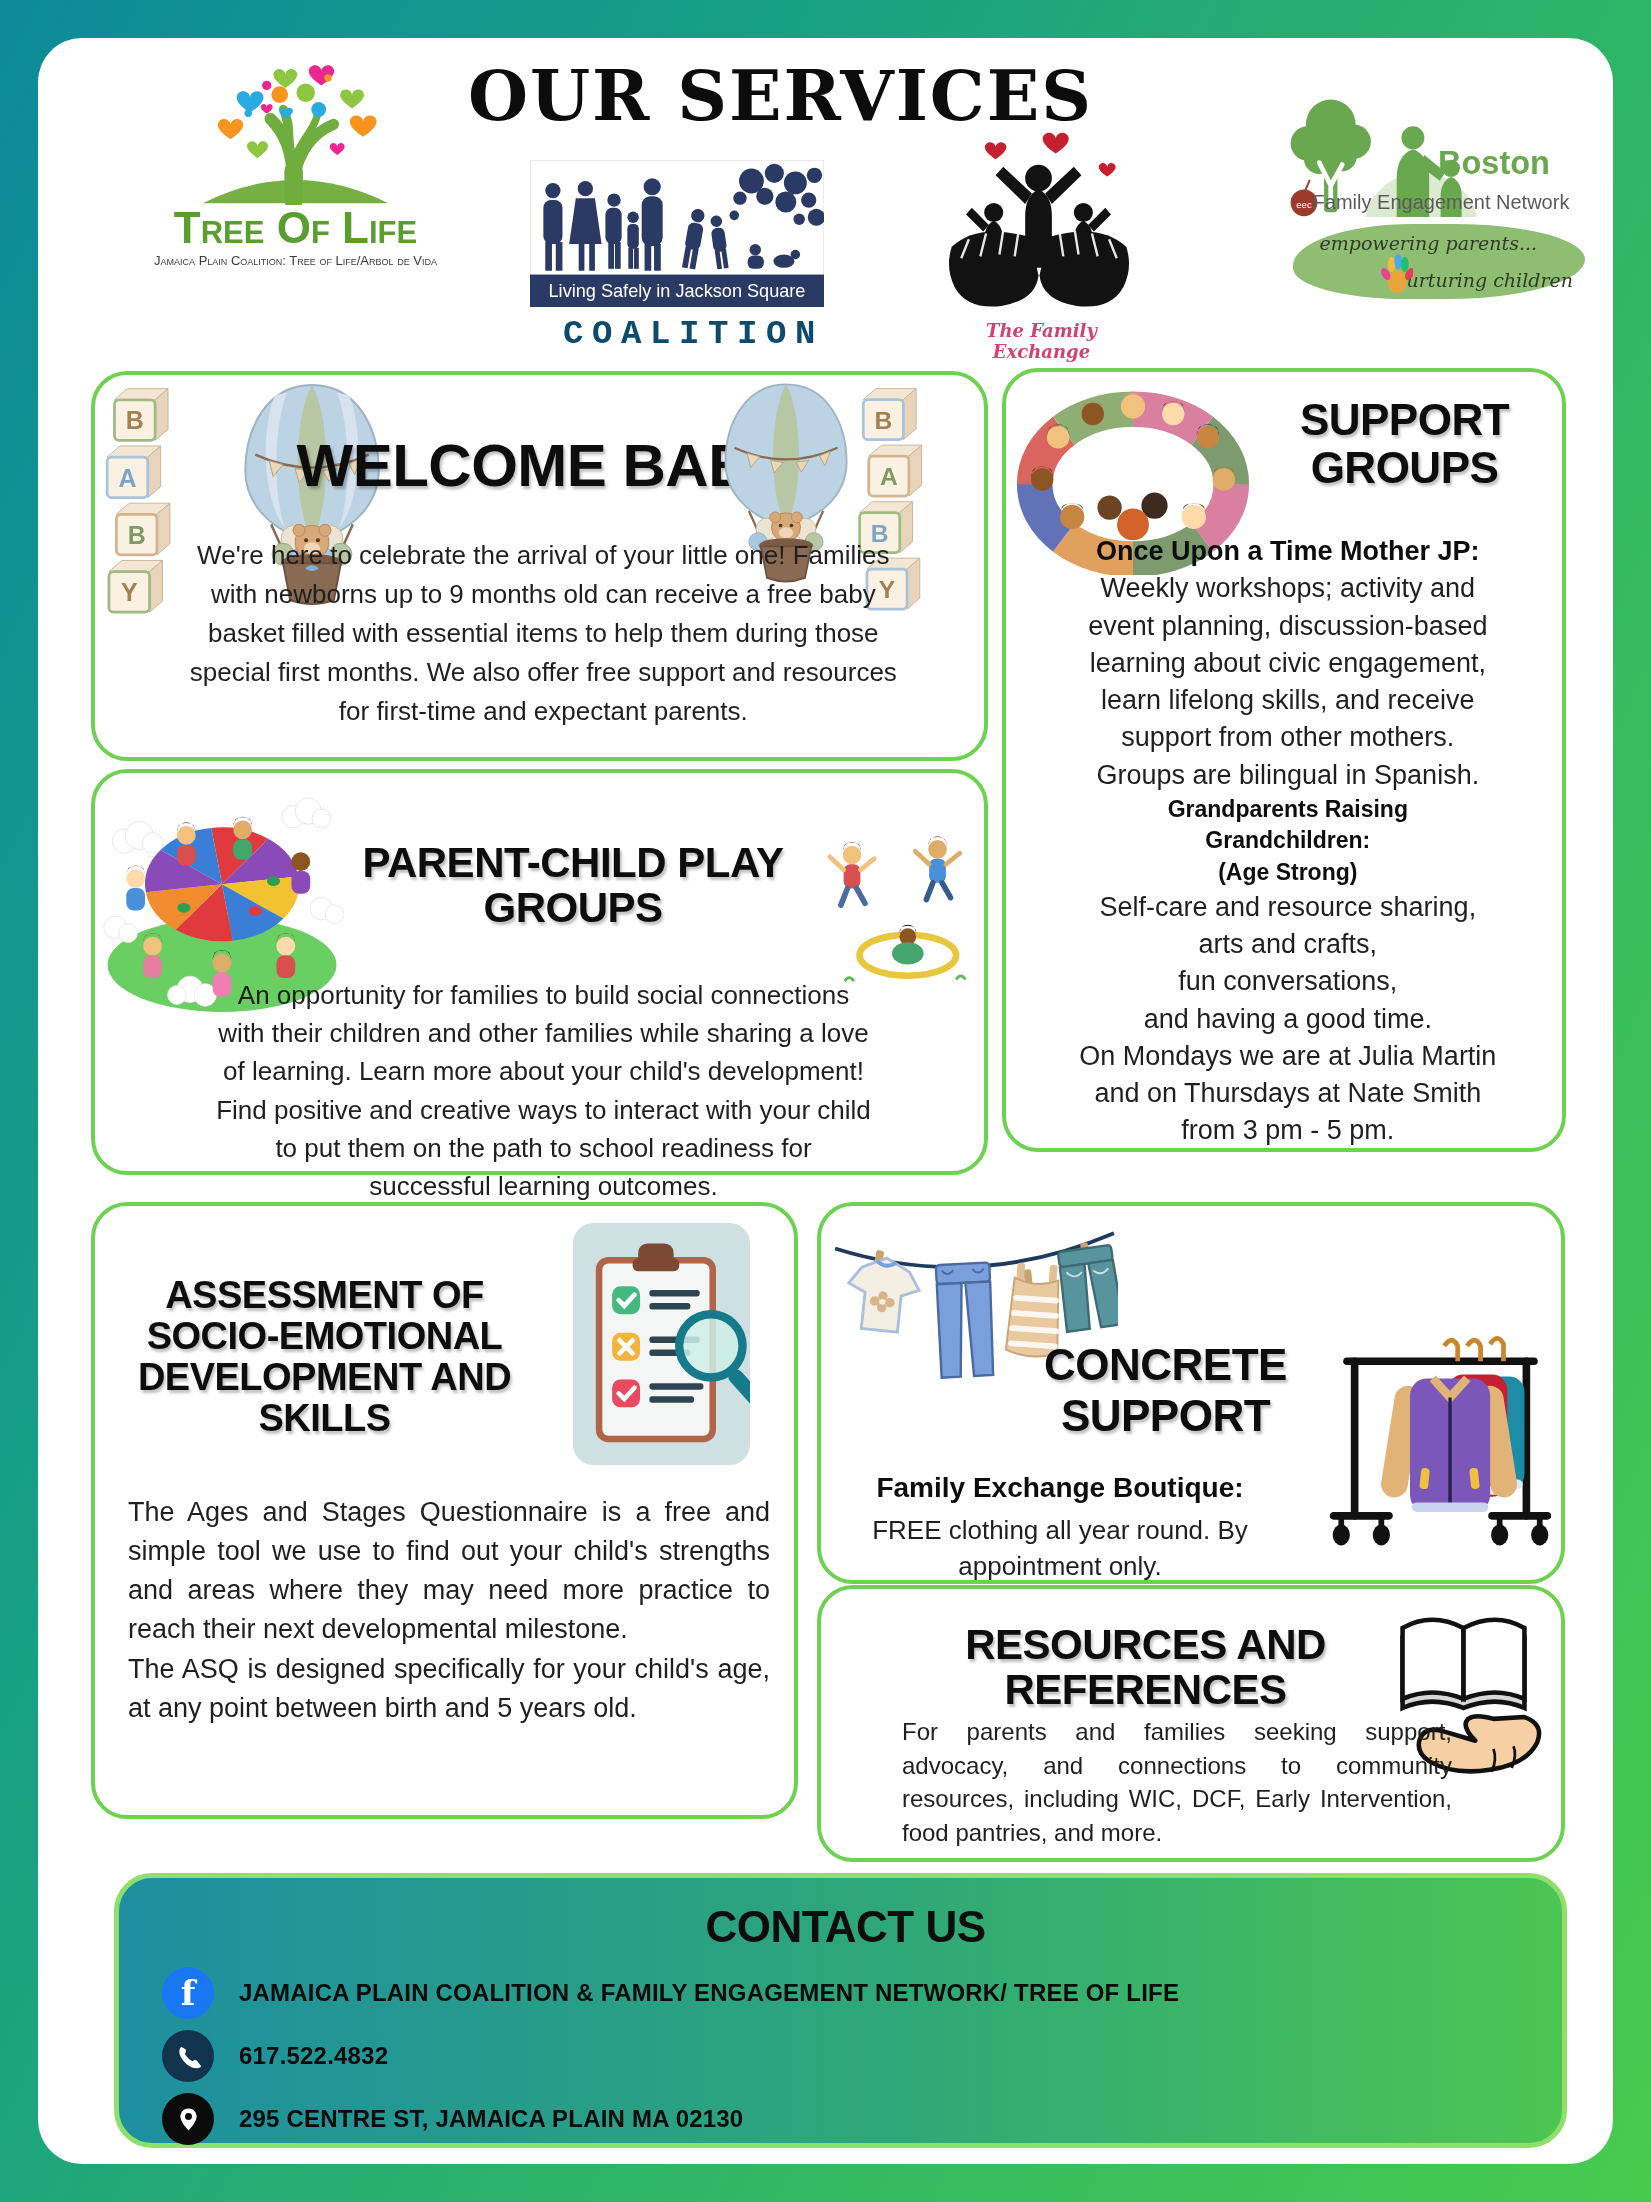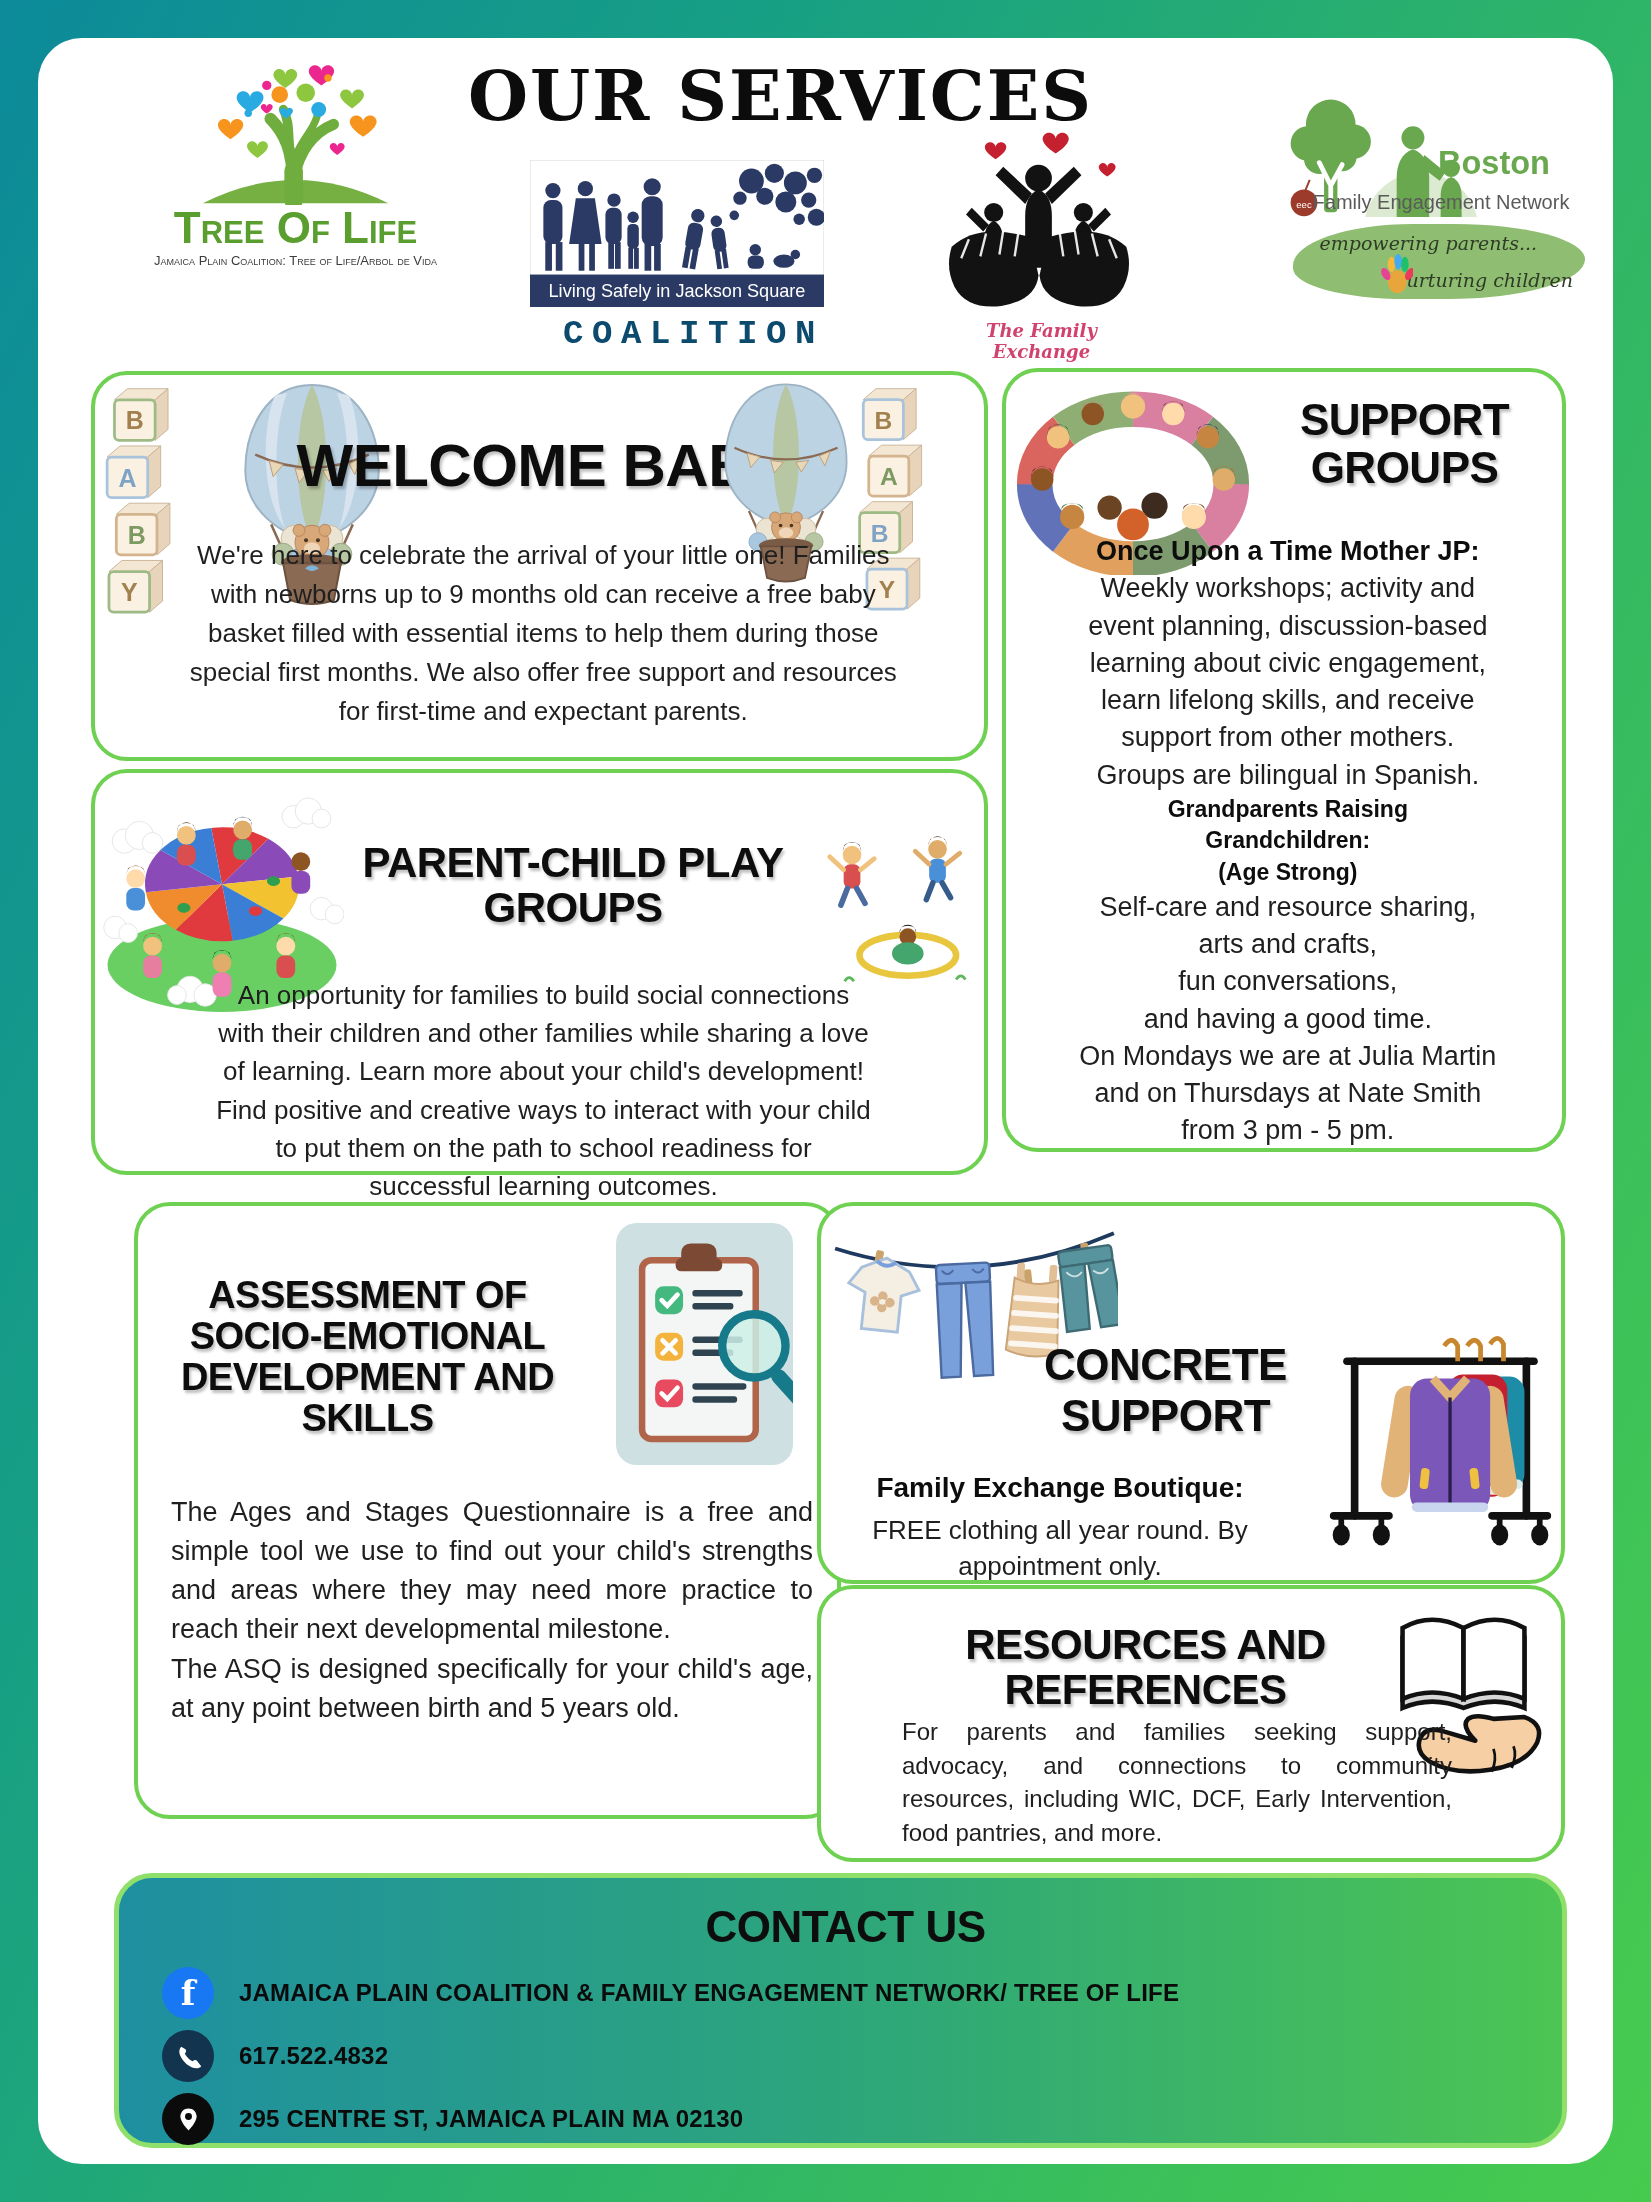--- a/index.html
+++ b/index.html
@@ -470,21 +470,21 @@
       </svg>
 
       <div class="abs body-text" style="left:29px;top:203px;width:839px;font-size:26px;line-height:1.47;">An opportunity for families to build social connections
 with their children and other families while sharing a love
 of learning. Learn more about your child's development!
 Find positive and creative ways to interact with your child
 to put them on the path to school readiness for
 successful learning outcomes.</div>
     </div>
 
-    <div class="card" style="left:53px;top:1164px;width:707px;height:617px;margin-left:43px;">
+    <div class="card" style="left:53px;top:1164px;width:707px;height:617px;">
       <div class="abs h-title" style="left:0;top:69px;width:459px;font-size:38px;">ASSESSMENT OF
 SOCIO-EMOTIONAL
 DEVELOPMENT AND
 SKILLS</div>
       <svg class="abs" style="left:478px;top:16.3px;" width="177" height="244" viewBox="0 0 190 260">
         <rect width="190" height="260" rx="22" fill="#cfe0e2"></rect>
         <rect x="28" y="40" width="122" height="192" rx="10" fill="#f4f6f6" stroke="#b0644a" stroke-width="7"></rect>
         <path d="M70 44 h38 v-12 a10 10 0 0 0 -10 -10 h-18 a10 10 0 0 0 -10 10 Z" fill="#7c4935"></path>
         <rect x="64" y="38" width="50" height="14" rx="6" fill="#7c4935"></rect>
         <rect x="42" y="68" width="30" height="30" rx="9" fill="#43b97f"></rect>

